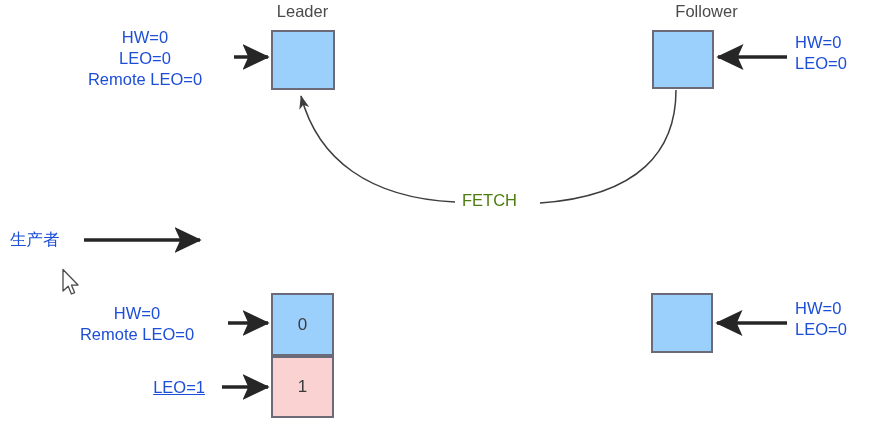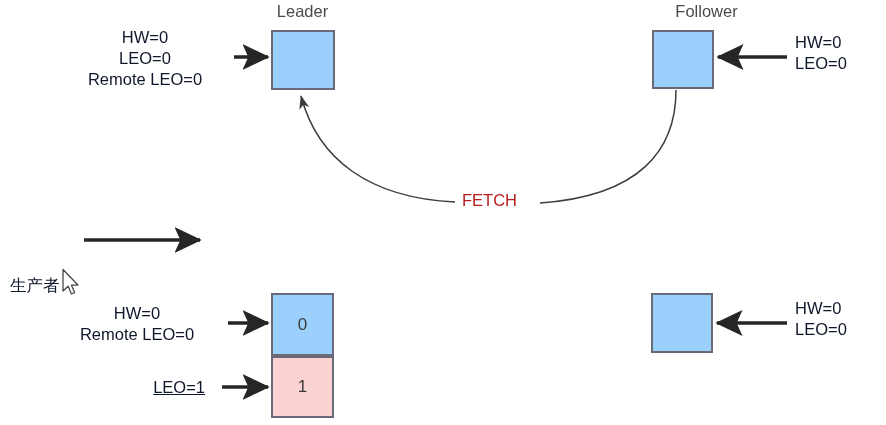--- a/index.html
+++ b/index.html
@@ -41,31 +41,31 @@
     position: absolute;
     font-size: 16.5px;
     color: #4a4a4a;
     white-space: nowrap;
     text-align: center;
   }
   .annot {
     position: absolute;
     font-size: 16.5px;
     line-height: 21px;
-    color: #0f172a;
+    color: #1d4ed8;
     white-space: nowrap;
   }
   .annot.right-align { text-align: right; }
   .annot.left-align  { text-align: left; }
   .annot.center-align { text-align: center; }
 
   .edge-label {
     position: absolute;
     font-size: 16.5px;
-    color: #b91c1c;
+    color: #4d7c0f;
     background: #ffffff;
     padding: 0 3px;
     white-space: nowrap;
   }
   .cursor-layer {
     position: absolute;
     pointer-events: none;
   }
 </style>
 </head>
@@ -130,21 +130,21 @@
 
   <div class="node-box fill-blue" style="left:652px; top:30px; width:62px; height:59px;"></div>
 
   <div class="annot left-align" style="left:795px; top:32px; width:120px;">
     <div>HW=0</div>
     <div>LEO=0</div>
   </div>
 
   <div class="edge-label" style="left:459px; top:191px;">FETCH</div>
 
-  <div class="annot left-align" style="left:10px; top:229px;margin-top:46px;">生产者</div>
+  <div class="annot left-align" style="left:10px; top:229px;">生产者</div>
 
   <svg class="cursor-layer" style="left:61px; top:268px;" width="22" height="30" viewBox="0 0 22 30" xmlns="http://www.w3.org/2000/svg">
     <path d="M2,1.5 L2,23 L7.2,18.2 L10.4,26 L13.6,24.6 L10.5,17.2 L17,17 Z" fill="#ffffff" stroke="#4a4a4a" stroke-width="1.3" stroke-linejoin="round"></path>
   </svg>
 
   <div class="annot center-align" style="left:62px; top:303px; width:150px;">
     <div>HW=0</div>
     <div>Remote LEO=0</div>
   </div>
 

